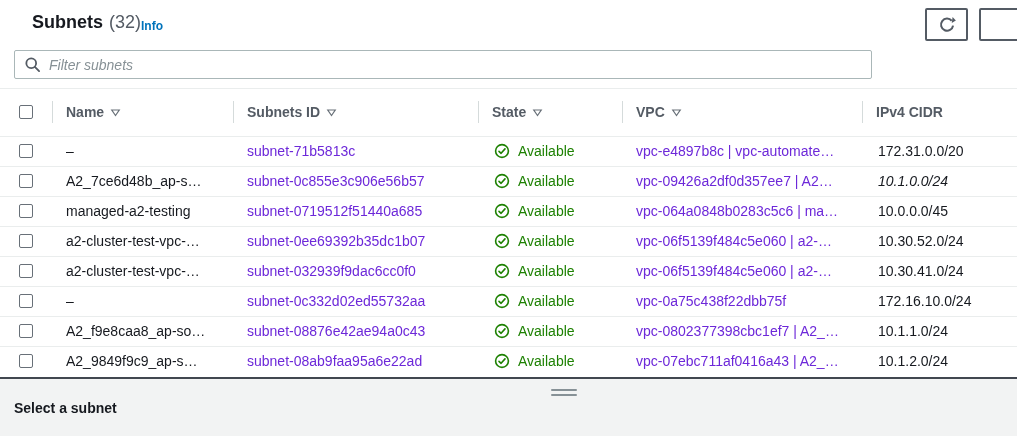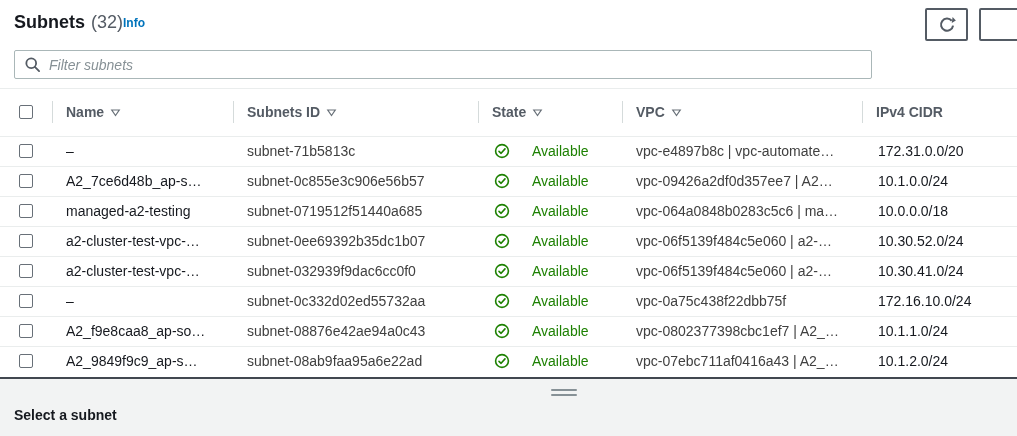--- a/index.html
+++ b/index.html
@@ -6,21 +6,21 @@
   html, body { width: 1017px; height: 436px; }
   body {
     font-family: "Liberation Sans", sans-serif;
     background: #ffffff;
     color: #16191f;
     overflow: hidden;
     position: relative;
   }
 
   
-  .page-header { position: absolute; top: 12px; left: 14px; display: flex; align-items: center; }
+  .page-header { position: absolute; top: 12px; left: 32px; display: flex; align-items: flex-end; }
   .page-title { font-size: 18px; font-weight: 700; color: #16191f; }
   .page-count { font-size: 18px; font-weight: 400; color: #545b64; margin-left: 6px; }
   .info-link { font-size: 12px; font-weight: 700; color: #0073bb; text-decoration: none; cursor: pointer; }
 
   .toolbar { position: absolute; top: 8px; left: 925px; display: flex; gap: 11px; }
   .btn {
     height: 33px; background: #fff; border: 2px solid #545b64; border-radius: 2px;
     color: #545b64; font-weight: 700; font-size: 14px; cursor: pointer;
     display: flex; align-items: center; justify-content: center;
     font-family: "Liberation Sans", sans-serif;
@@ -53,33 +53,33 @@
   tbody td { height: 30px; color: #16191f; }
   .cell-pad { padding-left: 14px; }
   .col-cb { width: 52px; }
   .cb-wrap { padding-left: 19px; display: flex; align-items: center; }
   input.cb {
     appearance: none; -webkit-appearance: none; width: 14px; height: 14px;
     border: 1.5px solid #687078; border-radius: 2px; background: #fff; cursor: pointer;
   }
   .th-inner { display: flex; align-items: center; padding-left: 14px; padding-right: 16px; }
   .sort-icon { flex: 0 0 auto; margin-left: 6px; display: inline-flex; }
-  a.cell-link { color: #404040; text-decoration: none; cursor: pointer; }
-  .state-cell { display: flex; align-items: center; gap: 22px; padding-left: 16px; }
+  a.cell-link { color: #6d28d9; text-decoration: none; cursor: pointer; }
+  .state-cell { display: flex; align-items: center; gap: 8px; padding-left: 16px; }
   .state-text { color: #1d8102; }
   .status-ok-icon { display: inline-flex; flex: 0 0 auto; }
 
   
   .split-panel {
     position: absolute; top: 377px; left: 0; width: 1017px; height: 59px;
     background: #f2f3f3; border-top: 2px solid #414750;
   }
   .drag-handle { position: absolute; left: 551px; top: 10px; width: 26px; cursor: row-resize; }
   .drag-handle .bar { height: 2px; background: #879196; border-radius: 2px; margin-bottom: 3px; }
-  .split-title { position: absolute; left: 14px; top: 28px; font-size: 14px; font-weight: 700; color: #16191f; }
+  .split-title { position: absolute; left: 14px; top: 21px; font-size: 14px; font-weight: 700; color: #16191f; }
 </style>
 </head>
 <body>
 
 <div class="page-header">
   <span class="page-title">Subnets</span>
   <span class="page-count">(32)</span>
   <a class="info-link">Info</a>
 </div>
 
@@ -208,21 +208,21 @@
         <span class="status-ok-icon">
           <svg width="16" height="16" viewBox="0 0 16 16">
             <circle cx="8" cy="8" r="6.4" fill="none" stroke="#1d8102" stroke-width="1.6"></circle>
             <path d="M5 8.3 L7.1 10.3 L11 5.9" fill="none" stroke="#1d8102" stroke-width="1.6" stroke-linecap="round" stroke-linejoin="round"></path>
           </svg>
         </span>
         <span class="state-text">Available</span>
       </div>
     </td>
     <td class="cell-pad"><a class="cell-link">vpc-09426a2df0d357ee7 | A2…</a></td>
-    <td style="padding-left:16px;"><span>10.1.0.0/24</span></td>
+    <td style="padding-left:16px;font-style:italic;"><span>10.1.0.0/24</span></td>
   </tr>
 
   <tr>
     <td>
           <div class="cb-wrap">
             <input type="checkbox" class="cb" style="">
           </div>
         </td>
     <td class="cell-pad"><span>managed-a2-testing</span></td>
     <td class="cell-pad"><a class="cell-link">subnet-0719512f51440a685</a></td>
@@ -231,21 +231,21 @@
         <span class="status-ok-icon">
           <svg width="16" height="16" viewBox="0 0 16 16">
             <circle cx="8" cy="8" r="6.4" fill="none" stroke="#1d8102" stroke-width="1.6"></circle>
             <path d="M5 8.3 L7.1 10.3 L11 5.9" fill="none" stroke="#1d8102" stroke-width="1.6" stroke-linecap="round" stroke-linejoin="round"></path>
           </svg>
         </span>
         <span class="state-text">Available</span>
       </div>
     </td>
     <td class="cell-pad"><a class="cell-link">vpc-064a0848b0283c5c6 | ma…</a></td>
-    <td style="padding-left:16px;"><span>10.0.0.0/18</span></td>
+    <td style="padding-left:16px;"><span>10.0.0.0/45</span></td>
   </tr>
 
   <tr>
     <td>
           <div class="cb-wrap">
             <input type="checkbox" class="cb" style="">
           </div>
         </td>
     <td class="cell-pad"><span>a2-cluster-test-vpc-…</span></td>
     <td class="cell-pad"><a class="cell-link">subnet-0ee69392b35dc1b07</a></td>

